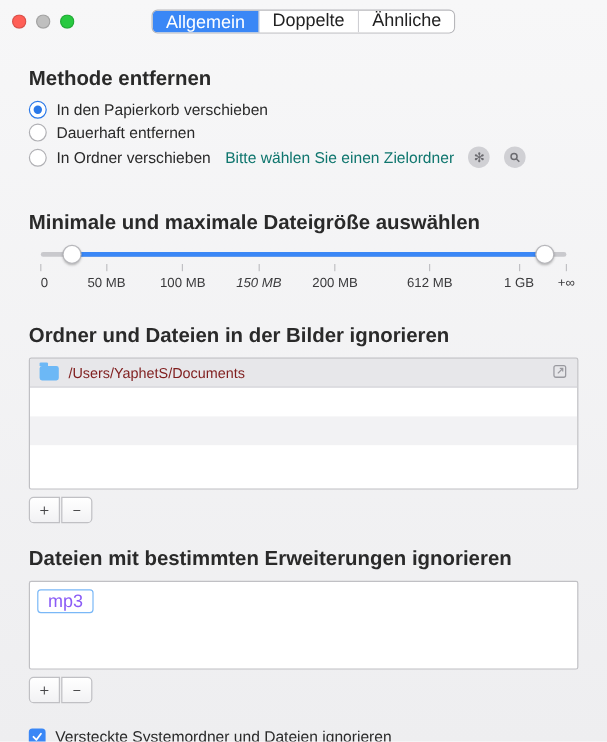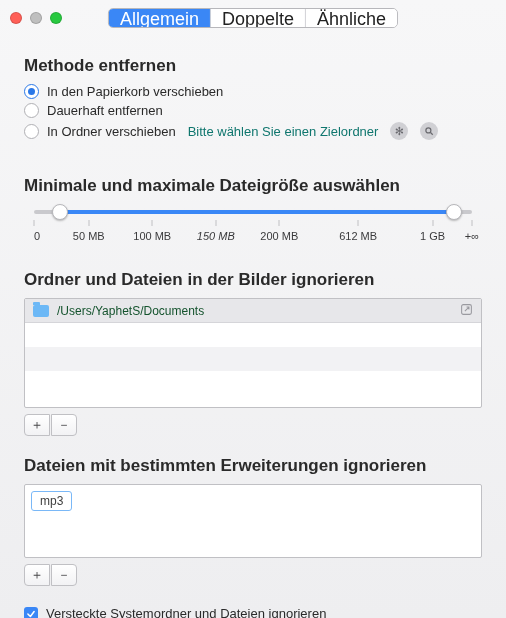--- a/index.html
+++ b/index.html
@@ -36,21 +36,21 @@
     border: 1px solid #b7b7bb;
     border-radius: 5px;
     overflow: hidden;
     background: #ffffff;
     height: 20px;
   }
   .seg button {
     border: none;
     background: #ffffff;
     padding: 0 11px;
-    font-size: 18px;
+    font-size: 15px;
     color: #222;
     cursor: default;
     height: 100%;
     border-right: 1px solid #cfcfd3;
   }
   .seg button:last-child { border-right: none; }
   .seg button.active {
     background: #3a87f6;
     color: #fff;
   }
@@ -150,21 +150,21 @@
     border-radius: 2px;
     position: relative;
     flex-shrink: 0;
   }
   .folder-icon::before {
     content: ""; position: absolute; top: -3px; left: 0;
     width: 7px; height: 3px;
     background: #6cb8f6;
     border-radius: 1px 1px 0 0;
   }
-  .path { font-size: 12px; color: #14532d; flex: 1; }
+  .path { font-size: 12px; color: #7f1d1d; flex: 1; }
   .ext-link {
     margin-left: auto;
     color: #9a9aa0;
   }
   .pm-row {
     display: flex; gap: 2px;
     margin-top: 6px;
     margin-bottom: 20px;
   }
   .pm-btn {
@@ -175,24 +175,24 @@
     display: flex; align-items: center; justify-content: center;
     color: #464648;
     font-size: 13px;
   }
   .pm-btn:first-child { border-top-right-radius: 0; border-bottom-right-radius: 0; }
   .pm-btn:last-child { border-top-left-radius: 0; border-bottom-left-radius: 0; margin-left: -1px; }
   .tag {
     display: inline-flex; align-items: center;
     height: 20px; padding: 0 8px;
     border: 1px solid #7ab8f7;
-    color: #404040;
+    color: #8b5cf6;
     background: #fff;
     border-radius: 3px;
-    font-size: 12px;
+    font-size: 15px;
     text-align: center;
   }
   .check-row {
     display: flex; align-items: center; gap: 8px;
     font-size: 13px;
   }
   .checkbox {
     width: 14px; height: 14px; border-radius: 3px;
     background: #3a87f6;
     display: flex; align-items: center; justify-content: center;

